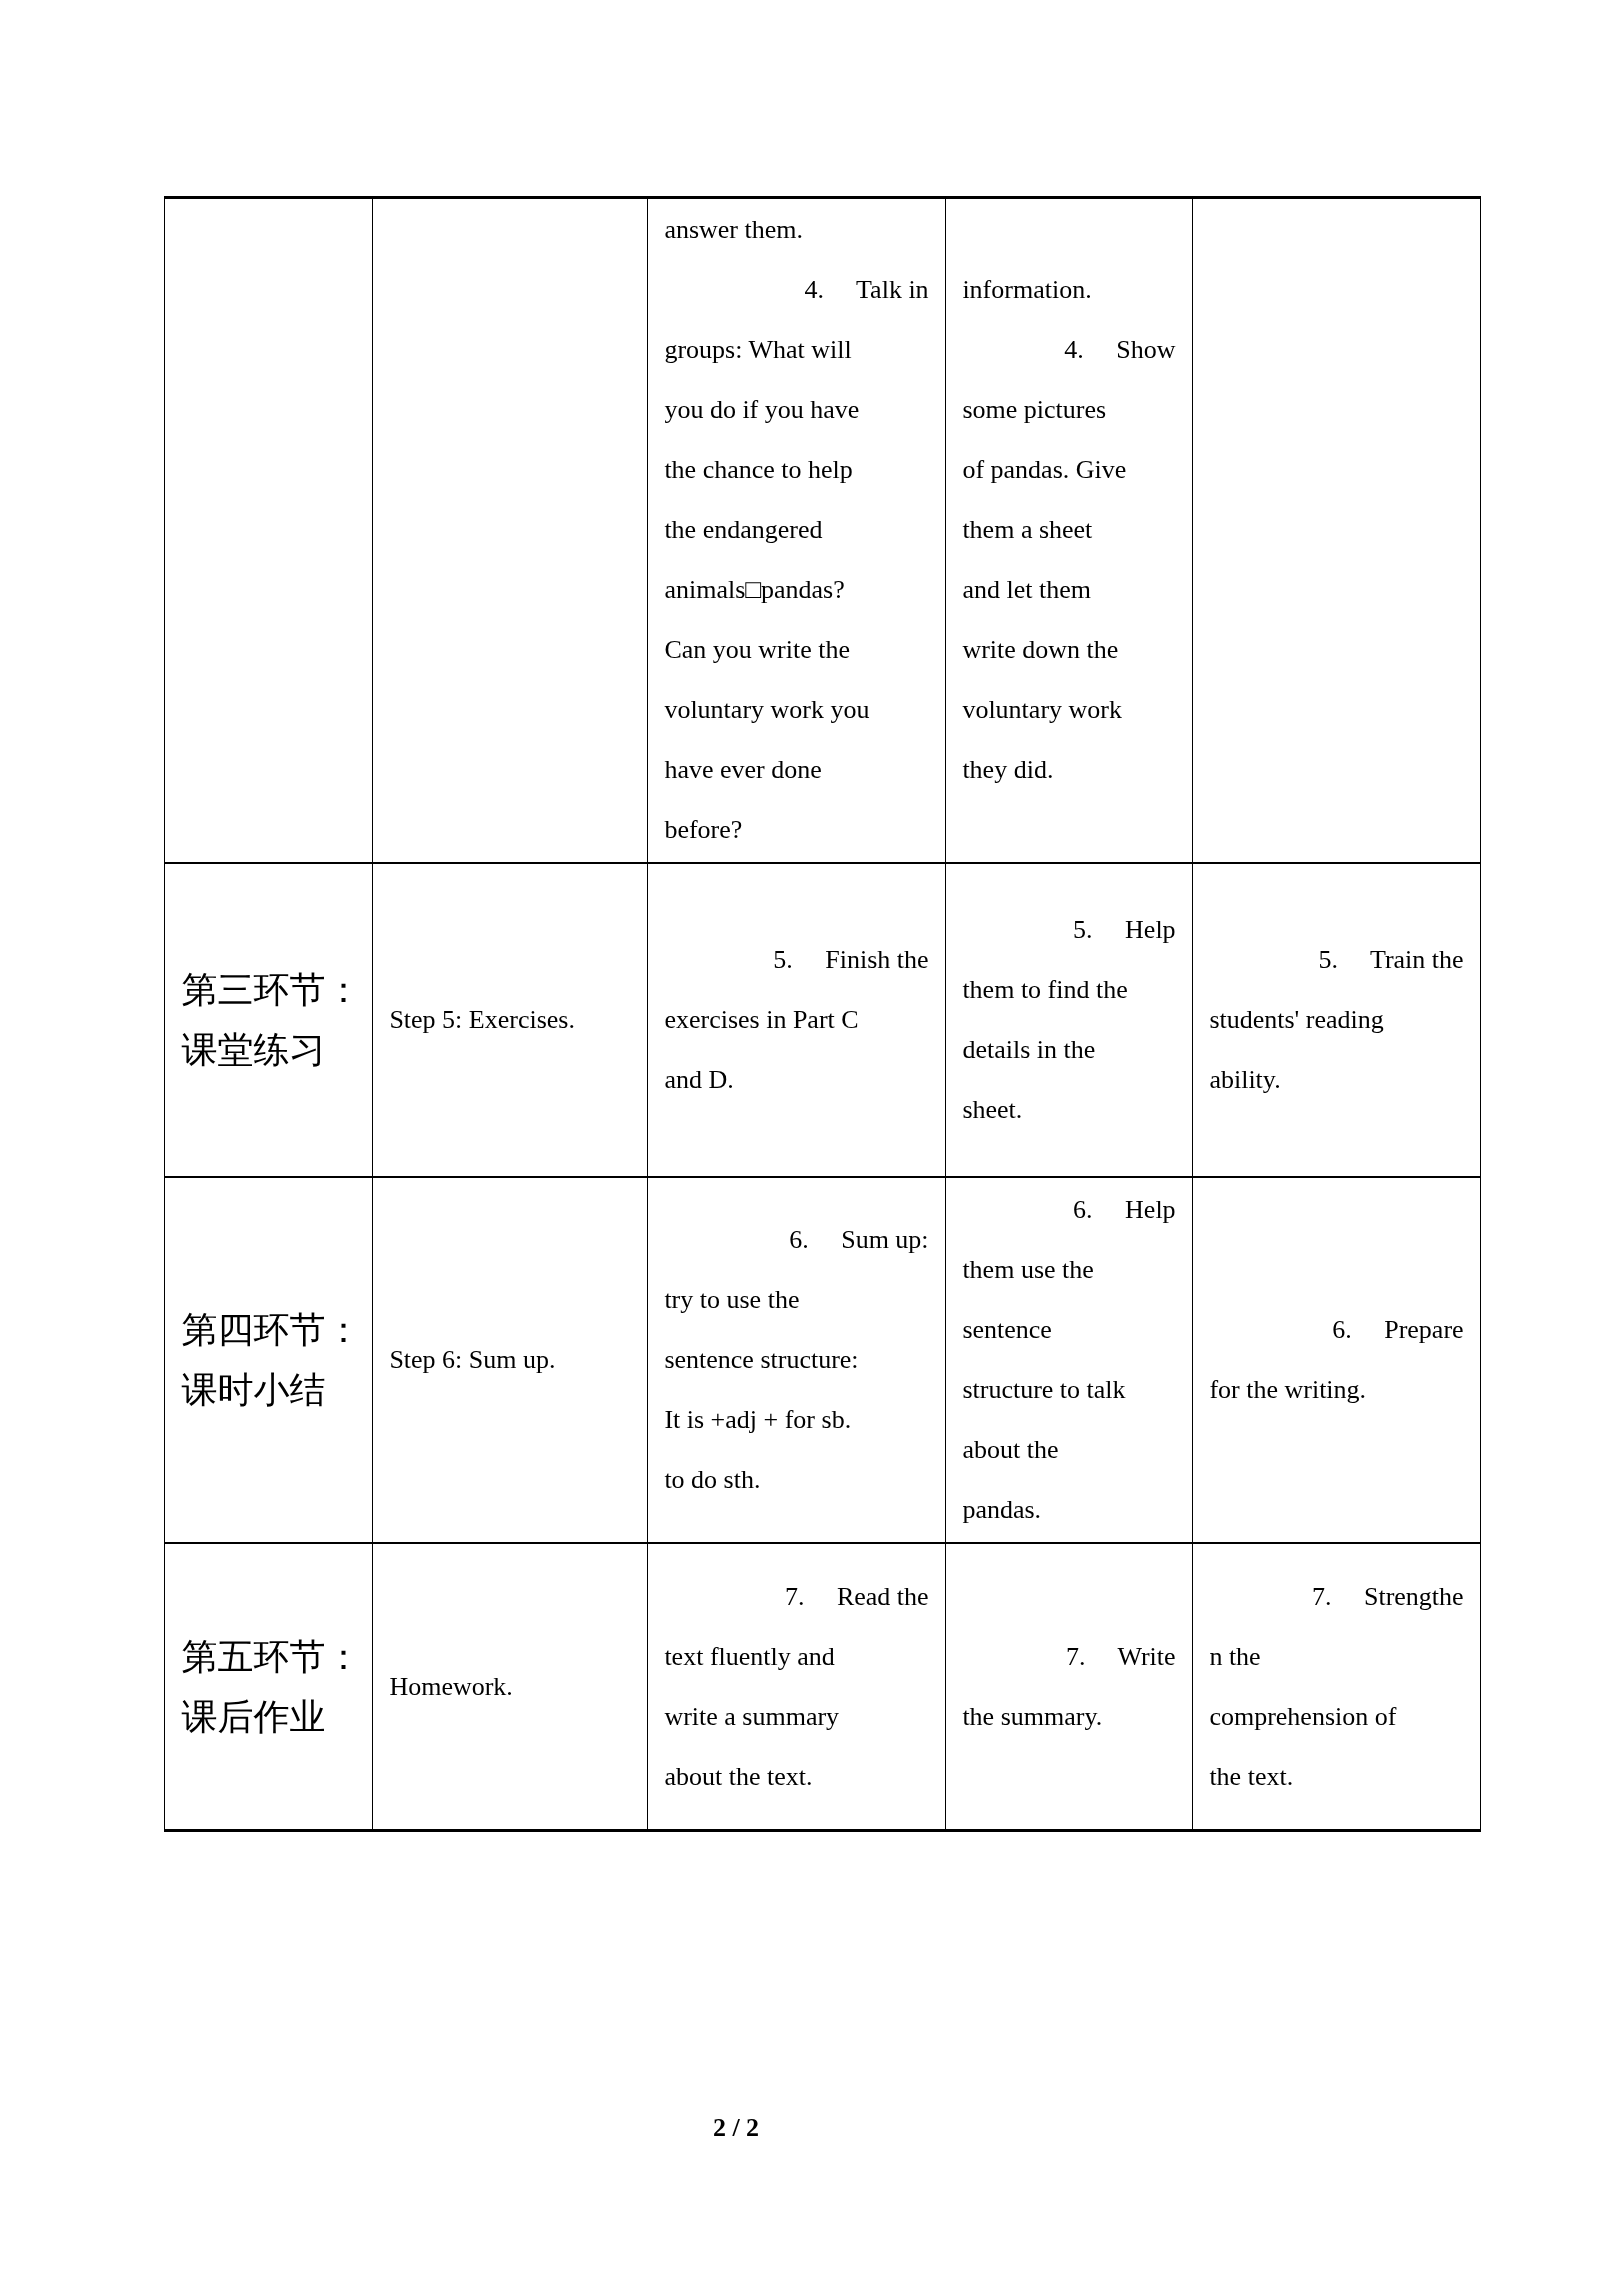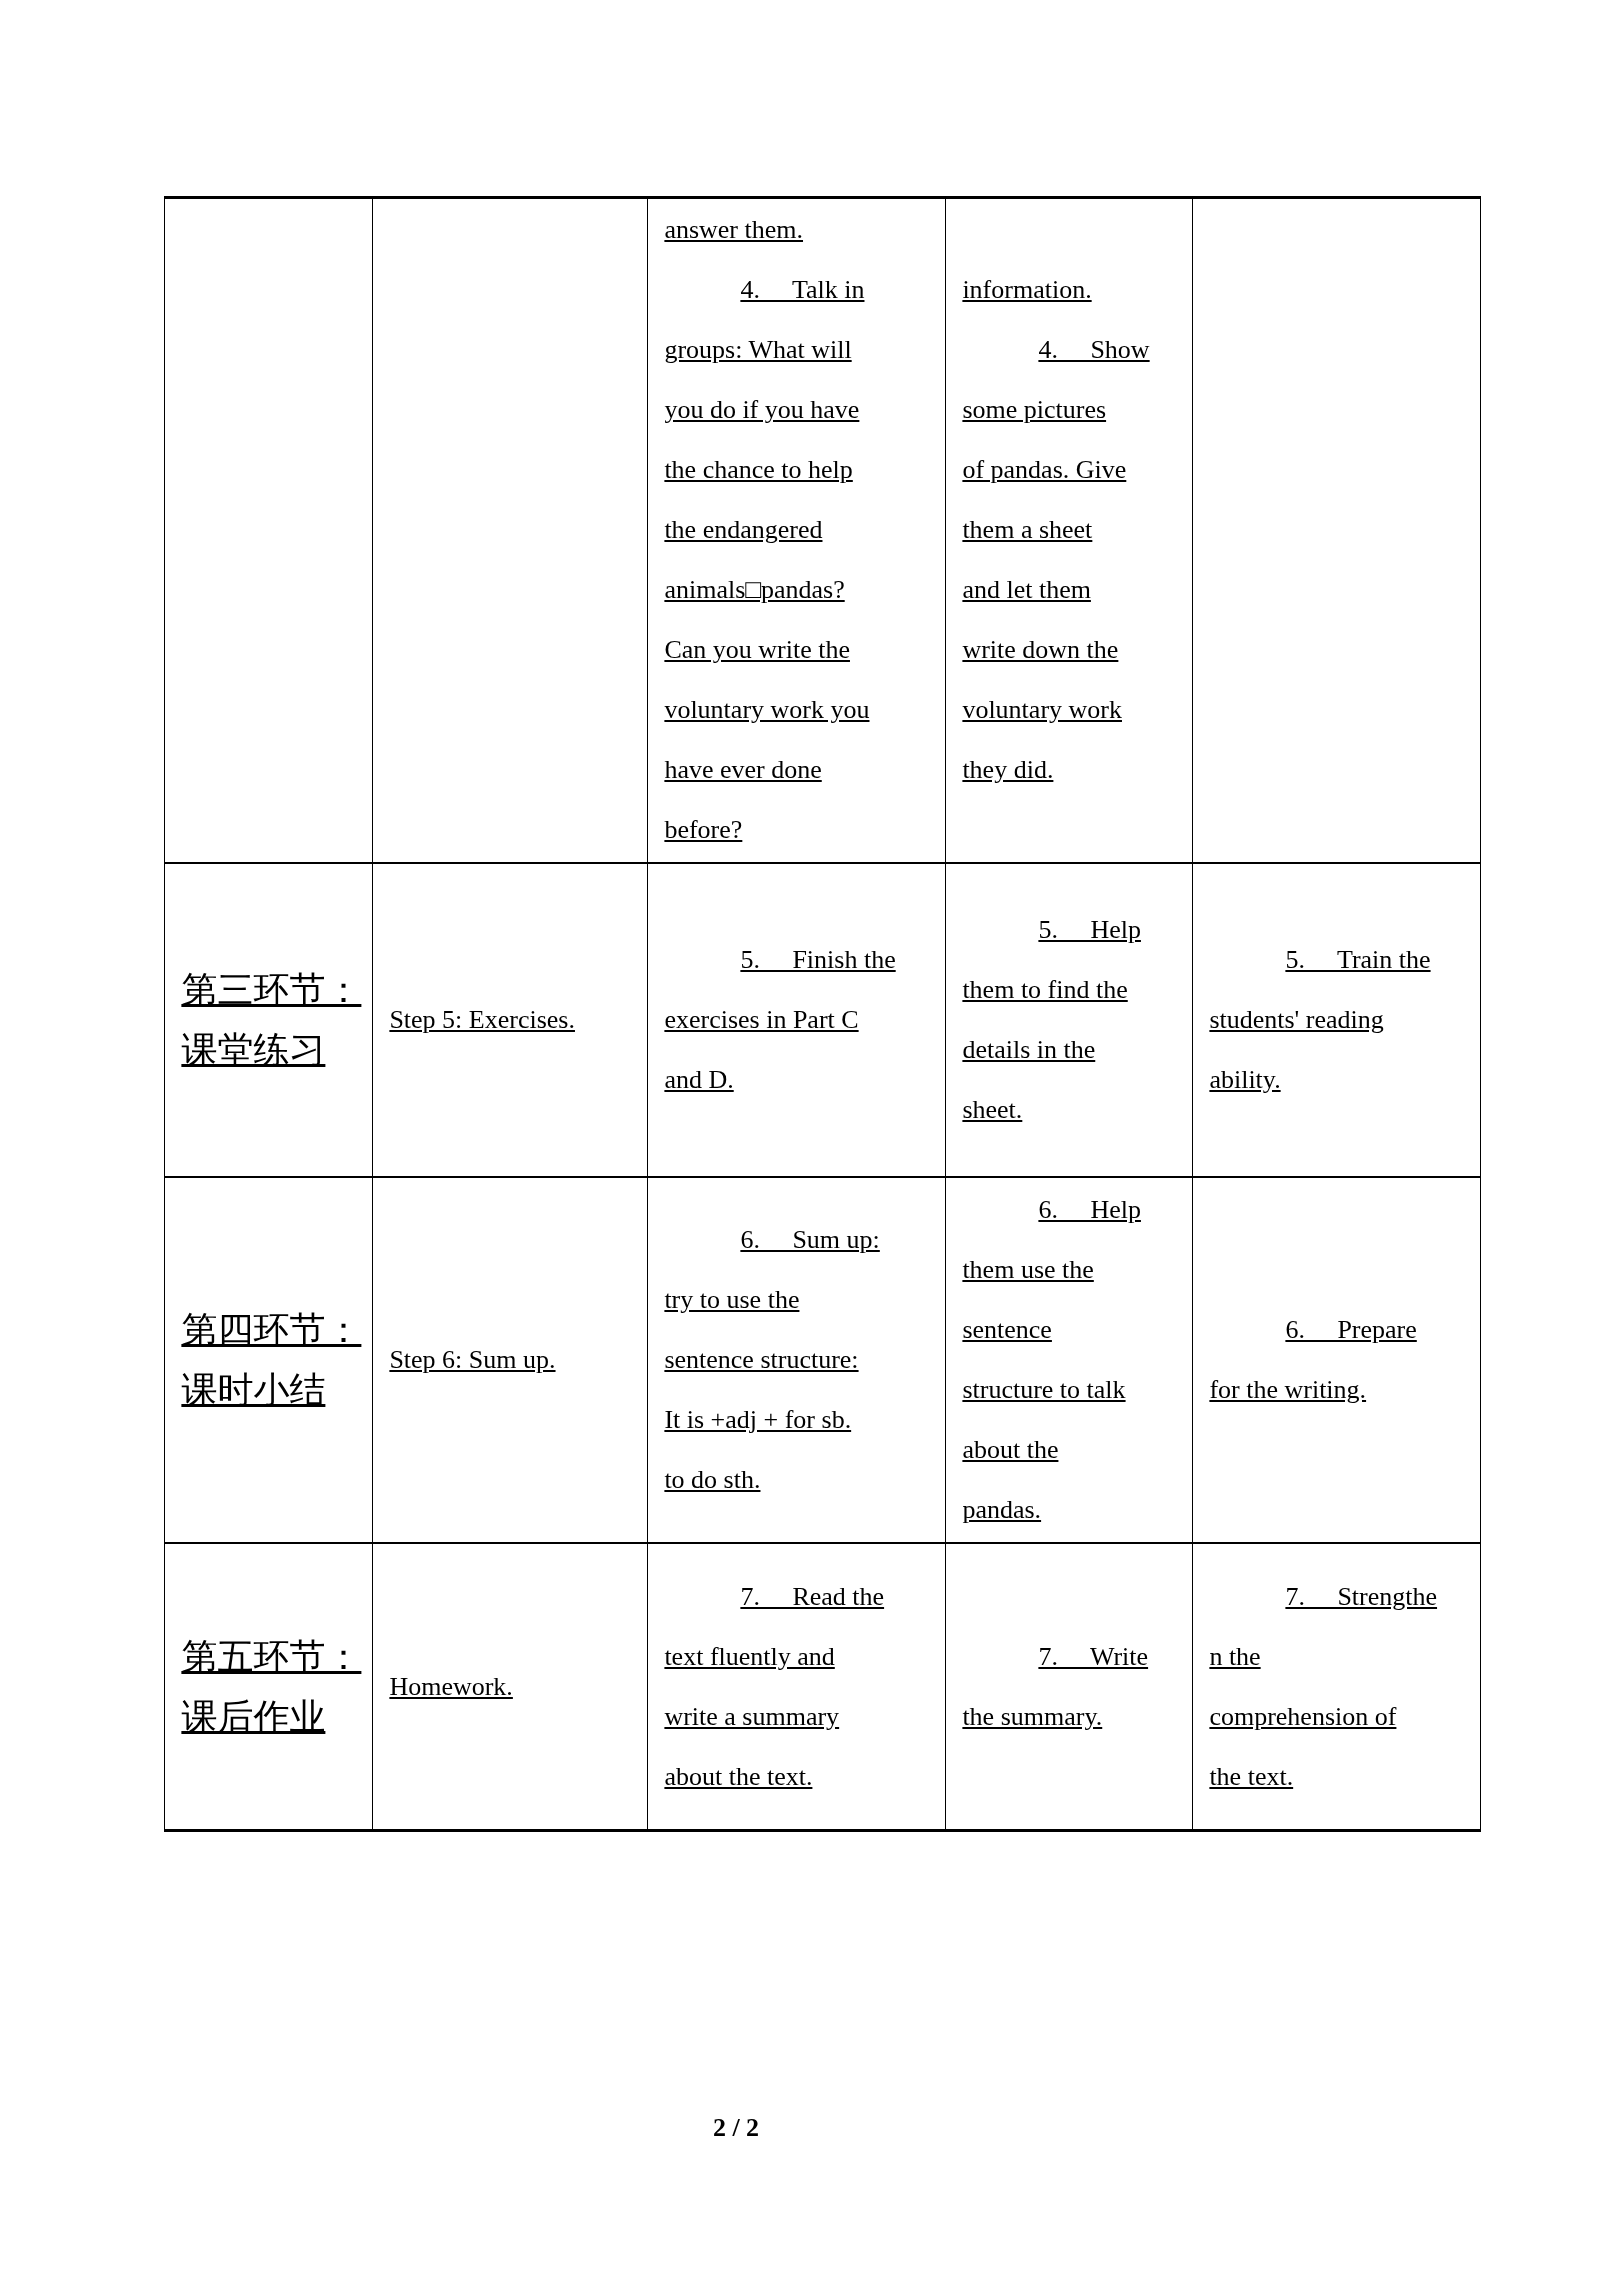--- a/index.html
+++ b/index.html
@@ -12,21 +12,20 @@
   }
   table.doc-table {
     position: absolute;
     left: 164px; top: 196px;
     width: 1316px;
     border-collapse: collapse;
     table-layout: fixed;
     border: 1.4px solid #000;
     border-top: 3.4px solid #000;
     border-bottom: 3.4px solid #000;
-    text-decoration: underline;
   }
   table.doc-table td {
     border: 1.4px solid #000;
     border-top-width: 2px;
     border-bottom-width: 2px;
     vertical-align: middle;
     padding: 1.4px 16.4px;
     box-sizing: border-box;
     text-align: left;
   }
@@ -34,21 +33,21 @@
   tr.r1 td { height: 314px; }
   tr.r2 td { height: 366px; }
   tr.r3 td { height: 288px; }
   td.center { text-align: center; }
   .line {
     font-size: 26px;
     line-height: 60px;
     white-space: pre;
   }
   .line.cjk { font-size: 36px; }
-  .line.indent { padding-left: 76px; }
+  .line.indent { padding-left: 76px; text-align: right; }
   .page-footer {
     position: absolute;
     top: 2112px; left: 0;
     width: 1472px;
     text-align: center;
     font-weight: bold;
     font-size: 26px;
     line-height: 31px;
   }
 </style>

